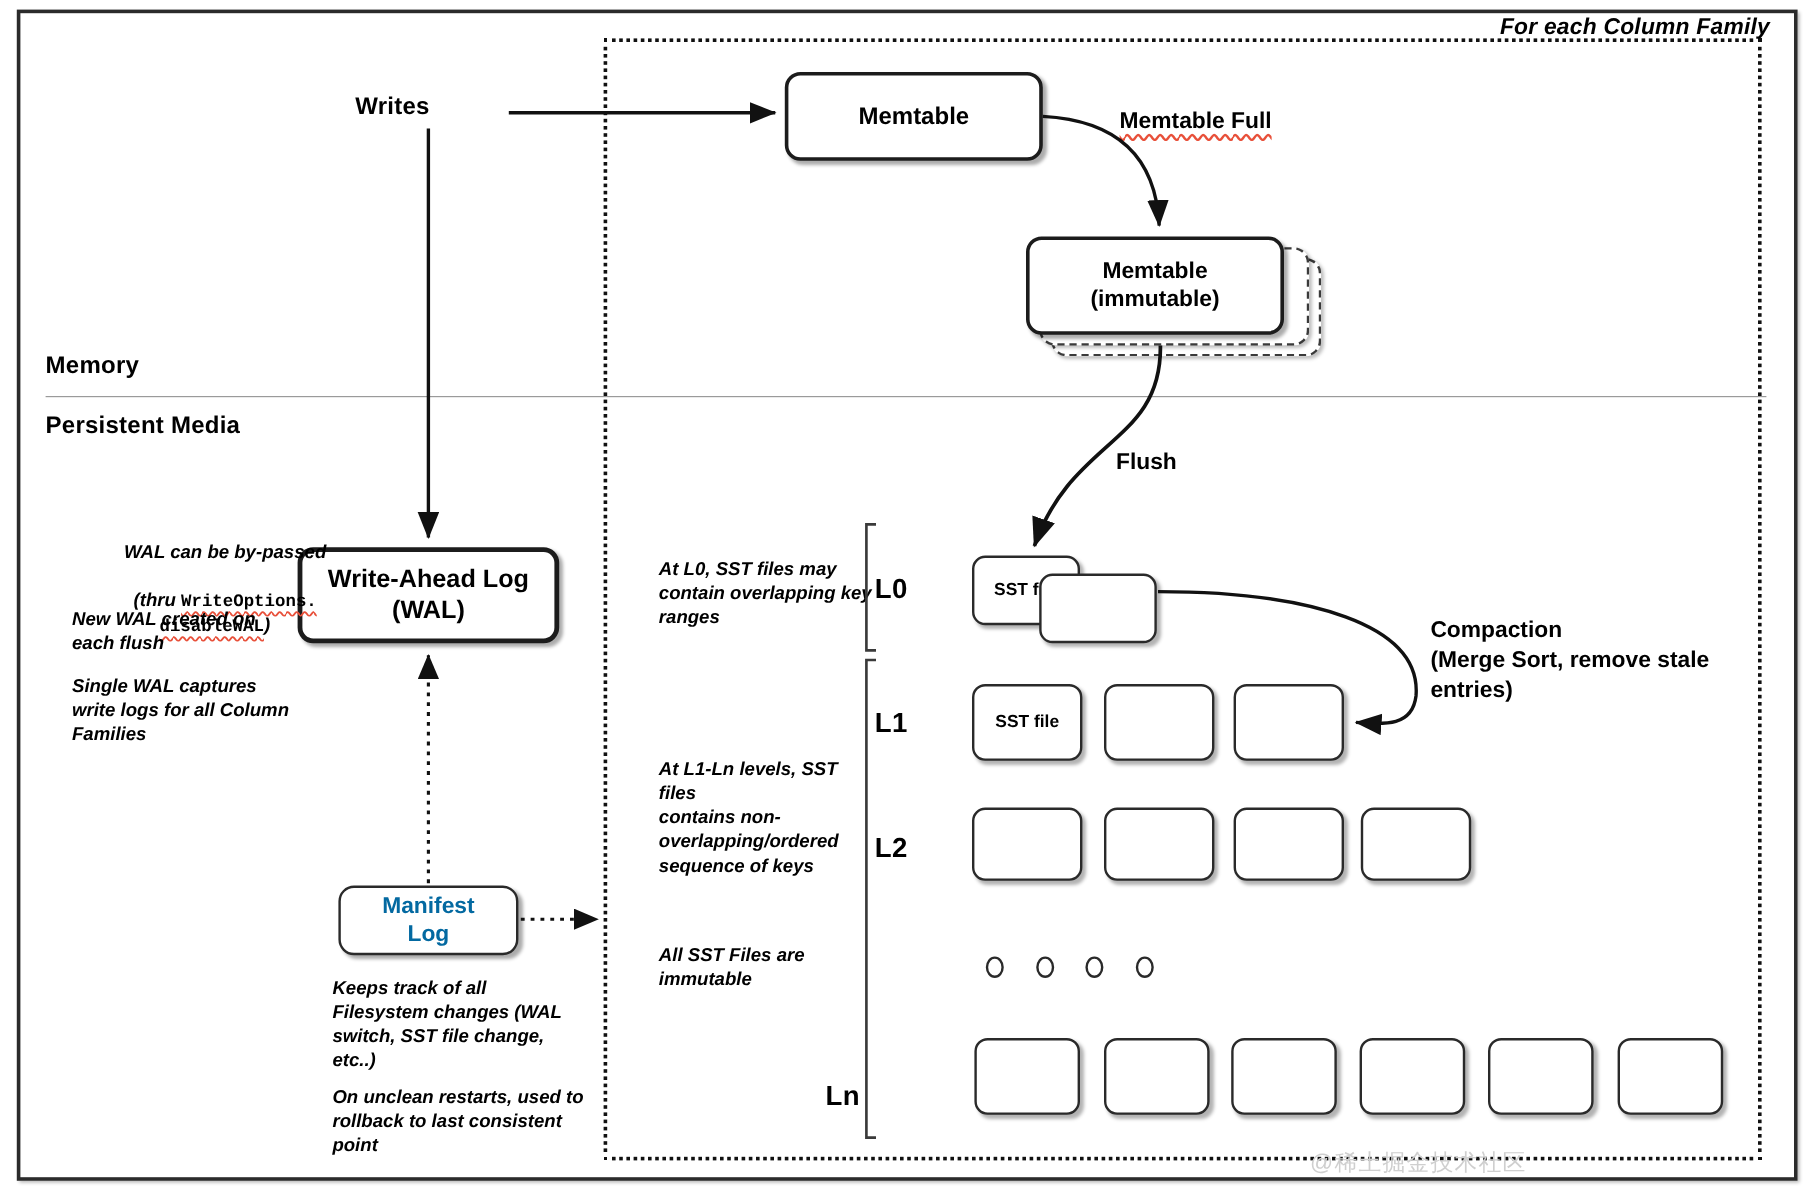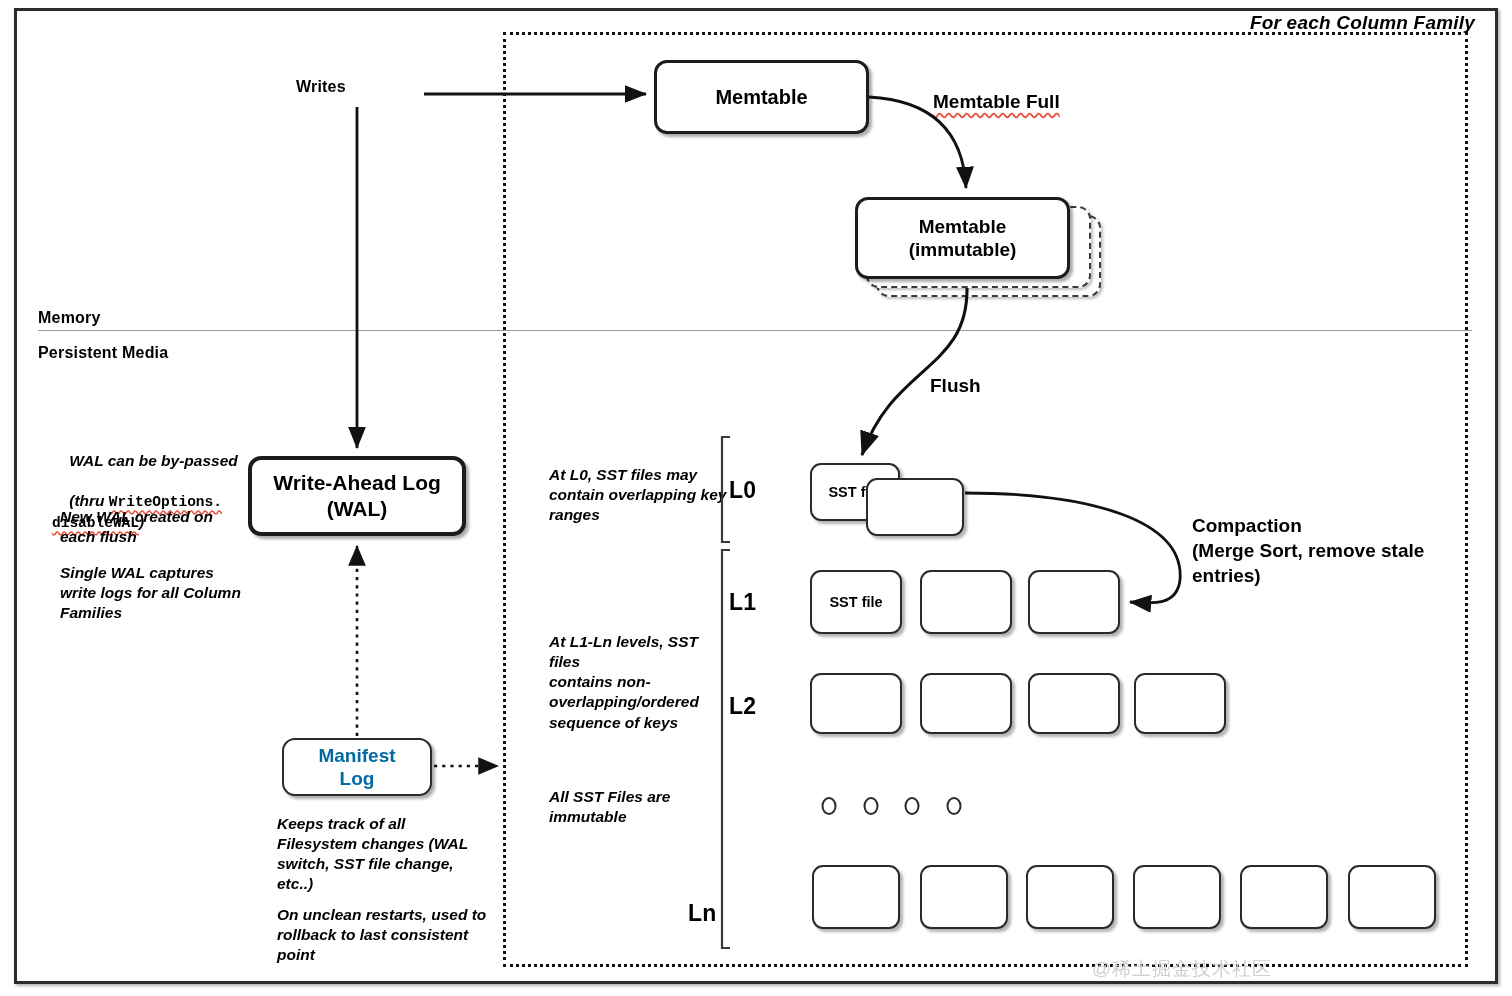--- a/index.html
+++ b/index.html
@@ -17,21 +17,21 @@
   .cf-frame{position:absolute;left:503px;top:32px;width:965px;height:935px;
             border:3px dotted #111;box-sizing:border-box;background:transparent;}
 
   .cf-title{position:absolute;left:1243px;top:12px;width:232px;text-align:right;
             font-style:italic;font-weight:700;font-size:19px;letter-spacing:.2px;}
 
   
   .t{position:absolute;white-space:pre-wrap;}
   .ital{font-weight:700;}
 
-  .hdr{font-weight:700;font-size:16px;letter-spacing:.2px;}
+  .hdr{font-weight:700;font-size:20px;letter-spacing:.2px;}
   .note{font-style:italic;font-weight:700;font-size:15.5px;line-height:1.30;}
   .mono{font-family:"Liberation Mono","DejaVu Sans Mono",monospace;
         font-style:normal;font-weight:700;font-size:14.5px;
         text-decoration:underline wavy #e8503a;text-decoration-skip-ink:none;
         text-underline-offset:3px;}
   .lvl{position:absolute;font-weight:700;font-size:23px;letter-spacing:.3px;}
 
   
   .box{position:absolute;box-sizing:border-box;background:#fff;
        border:2.6px solid #1c1c1c;border-radius:13px;
@@ -61,21 +61,21 @@
 <body>
 
 <div id="stage">
 
   <div class="page-frame"></div>
 
   <div class="cf-frame"></div>
   <div class="cf-title t">For each Column Family</div>
 
   <div class="divider"></div>
-  <div class="t hdr" style="left:38px;top:294px;margin-top:15px;">Memory</div>
+  <div class="t hdr" style="left:38px;top:294px;">Memory</div>
   <div class="t hdr" style="left:38px;top:344px;">Persistent Media</div>
 
   <div class="t hdr" style="left:296px;top:78px;">Writes</div>
 
   <div class="box thick" style="left:654px;top:60px;width:215px;height:74px;font-size:20px;">
     <span>Memtable</span>
   </div>
 
   <div class="t ital" style="left:933px;top:91px;font-size:19px;
        text-decoration:underline wavy #e8503a;text-decoration-skip-ink:none;text-underline-offset:4px;">Memtable Full</div>
@@ -94,21 +94,21 @@
     <span>Write-Ahead Log
 (WAL)</span>
   </div>
 
   <div class="box gray" style="left:282px;top:738px;width:150px;height:58px;font-size:19px;
        white-space:pre-line;border-color:#2a2a2a;">
     <span>Manifest
 Log</span>
   </div>
 
-  <div class="t note" style="left:52px;top:431px;width:230px;">
+  <div class="t note" style="left:64px;top:431px;width:230px;text-align:center;">
     <span>WAL can be by-passed</span><br>
     <span>(thru </span><span class="mono">WriteOptions.</span><br><span class="mono">disableWAL</span><span>)</span>
   </div>
   <div class="t note" style="left:60px;top:507px;width:230px;">New WAL created on
 each flush</div>
   <div class="t note" style="left:60px;top:563px;width:240px;">Single WAL captures
 write logs for all Column
 Families</div>
 
   <div class="t note" style="left:277px;top:814px;width:215px;">Keeps track of all

